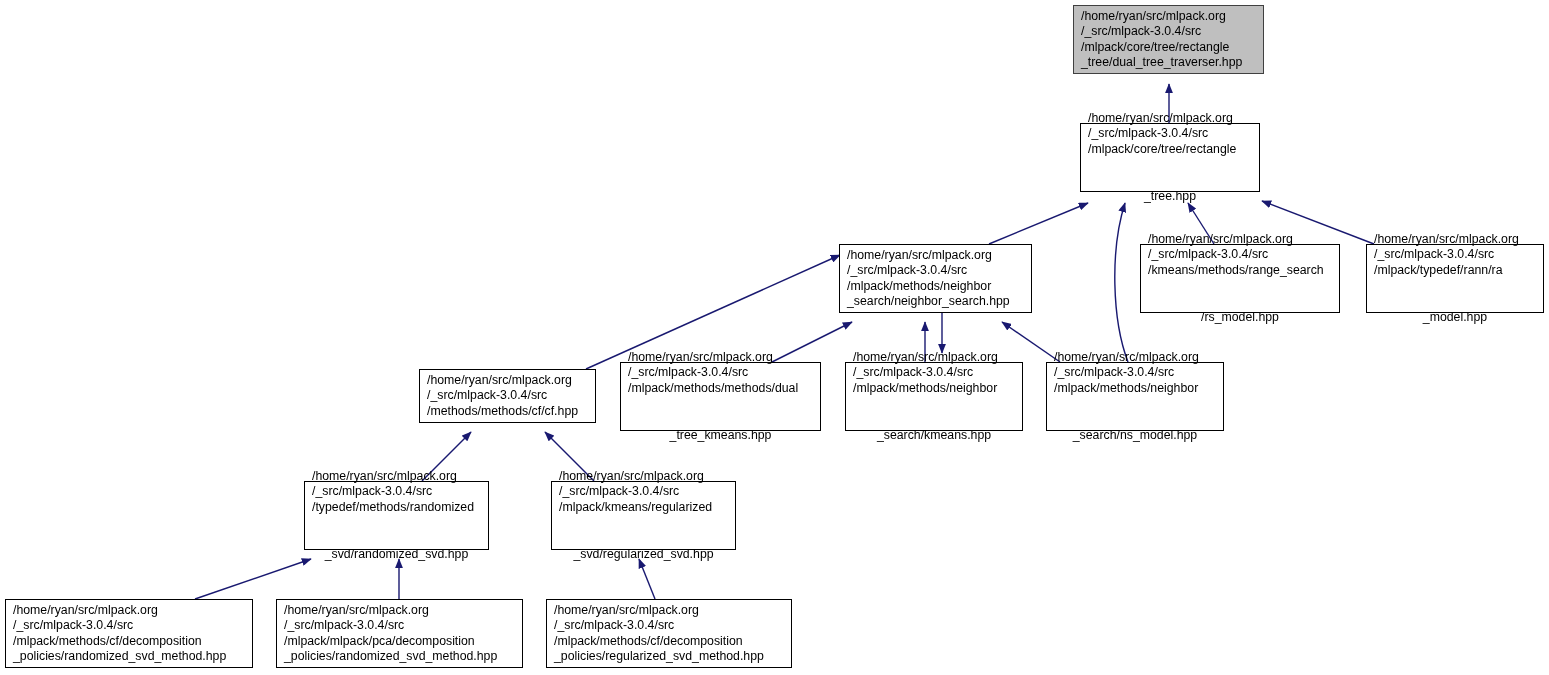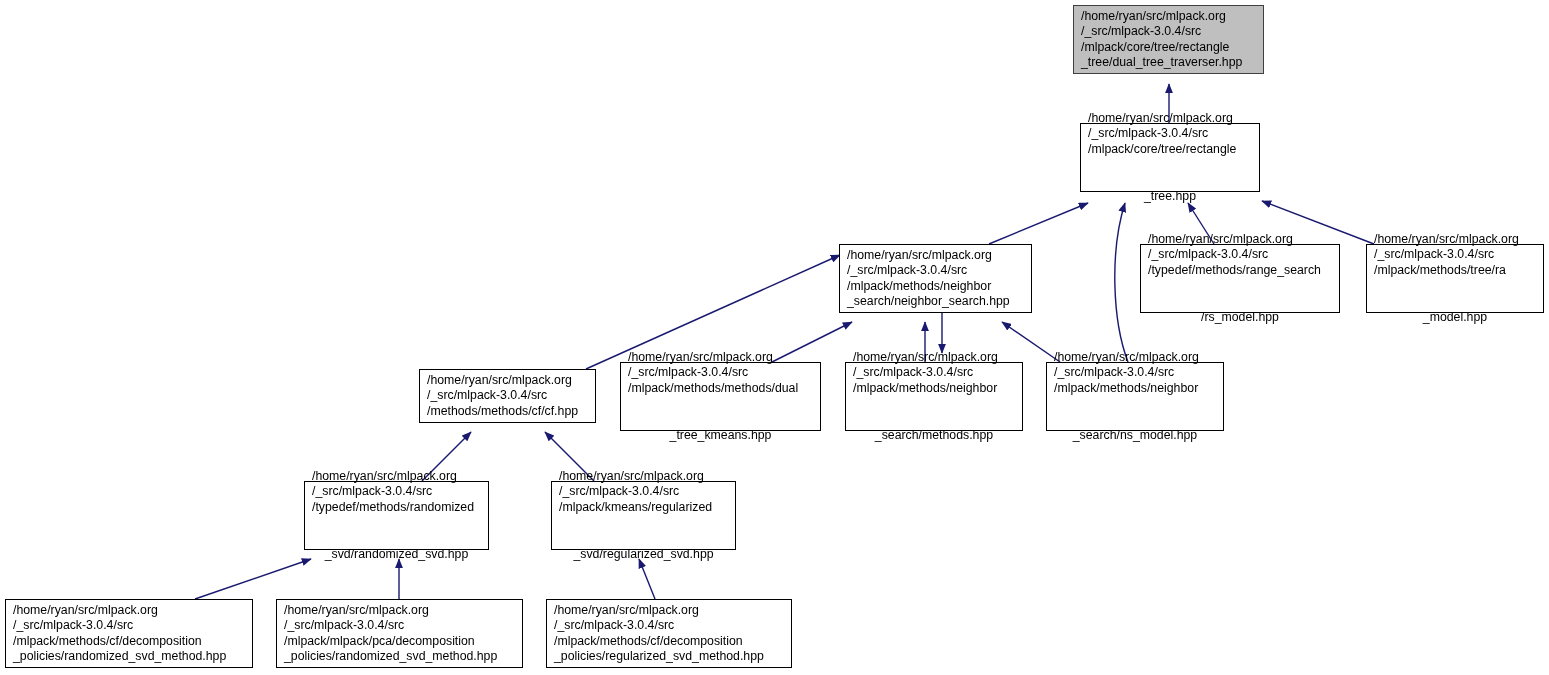--- a/index.html
+++ b/index.html
@@ -75,24 +75,24 @@
       <path d="M195,599 L311,559"></path>
 
       <path d="M399,599 L399,559"></path>
 
       <path d="M655,599 L639,559"></path>
     </g>
   </svg>
 <div class="node lft root" style="left: 1073px; top: 5px; width: 191px; height: 69px;"><span class="ln">/home/ryan/src/mlpack.org</span><span class="ln">/_src/mlpack-3.0.4/src</span><span class="ln">/mlpack/core/tree/rectangle</span><span class="ln">_tree/dual_tree_traverser.hpp</span></div>
     <div class="node lft" style="left: 1080px; top: 123px; width: 180px; height: 69px;"><span class="ln">/home/ryan/src/mlpack.org</span><span class="ln">/_src/mlpack-3.0.4/src</span><span class="ln">/mlpack/core/tree/rectangle</span><span class="ln ctr">_tree.hpp</span></div>
     <div class="node lft" style="left: 839px; top: 244px; width: 193px; height: 69px;"><span class="ln">/home/ryan/src/mlpack.org</span><span class="ln">/_src/mlpack-3.0.4/src</span><span class="ln">/mlpack/methods/neighbor</span><span class="ln">_search/neighbor_search.hpp</span></div>
-    <div class="node lft" style="left: 1140px; top: 244px; width: 200px; height: 69px;"><span class="ln">/home/ryan/src/mlpack.org</span><span class="ln">/_src/mlpack-3.0.4/src</span><span class="ln">/typedef/methods/range_search</span><span class="ln ctr">/rs_model.hpp</span></div>
-    <div class="node lft" style="left: 1366px; top: 244px; width: 178px; height: 69px;"><span class="ln">/home/ryan/src/mlpack.org</span><span class="ln">/_src/mlpack-3.0.4/src</span><span class="ln">/mlpack/methods/tree/ra</span><span class="ln ctr">_model.hpp</span></div>
+    <div class="node lft" style="left: 1140px; top: 244px; width: 200px; height: 69px;"><span class="ln">/home/ryan/src/mlpack.org</span><span class="ln">/_src/mlpack-3.0.4/src</span><span class="ln">/kmeans/methods/range_search</span><span class="ln ctr">/rs_model.hpp</span></div>
+    <div class="node lft" style="left: 1366px; top: 244px; width: 178px; height: 69px;"><span class="ln">/home/ryan/src/mlpack.org</span><span class="ln">/_src/mlpack-3.0.4/src</span><span class="ln">/mlpack/typedef/rann/ra</span><span class="ln ctr">_model.hpp</span></div>
     <div class="node lft" style="left: 419px; top: 369px; width: 177px; height: 54px;"><span class="ln">/home/ryan/src/mlpack.org</span><span class="ln">/_src/mlpack-3.0.4/src</span><span class="ln">/methods/methods/cf/cf.hpp</span></div>
     <div class="node lft" style="left: 620px; top: 362px; width: 201px; height: 69px;"><span class="ln">/home/ryan/src/mlpack.org</span><span class="ln">/_src/mlpack-3.0.4/src</span><span class="ln">/mlpack/methods/methods/dual</span><span class="ln ctr">_tree_kmeans.hpp</span></div>
-    <div class="node lft" style="left: 845px; top: 362px; width: 178px; height: 69px;"><span class="ln">/home/ryan/src/mlpack.org</span><span class="ln">/_src/mlpack-3.0.4/src</span><span class="ln">/mlpack/methods/neighbor</span><span class="ln ctr">_search/methods.hpp</span></div>
+    <div class="node lft" style="left: 845px; top: 362px; width: 178px; height: 69px;"><span class="ln">/home/ryan/src/mlpack.org</span><span class="ln">/_src/mlpack-3.0.4/src</span><span class="ln">/mlpack/methods/neighbor</span><span class="ln ctr">_search/kmeans.hpp</span></div>
     <div class="node lft" style="left: 1046px; top: 362px; width: 178px; height: 69px;"><span class="ln">/home/ryan/src/mlpack.org</span><span class="ln">/_src/mlpack-3.0.4/src</span><span class="ln">/mlpack/methods/neighbor</span><span class="ln ctr">_search/ns_model.hpp</span></div>
     <div class="node lft" style="left: 304px; top: 481px; width: 185px; height: 69px;"><span class="ln">/home/ryan/src/mlpack.org</span><span class="ln">/_src/mlpack-3.0.4/src</span><span class="ln">/typedef/methods/randomized</span><span class="ln ctr">_svd/randomized_svd.hpp</span></div>
     <div class="node lft" style="left: 551px; top: 481px; width: 185px; height: 69px;"><span class="ln">/home/ryan/src/mlpack.org</span><span class="ln">/_src/mlpack-3.0.4/src</span><span class="ln">/mlpack/kmeans/regularized</span><span class="ln ctr">_svd/regularized_svd.hpp</span></div>
     <div class="node lft" style="left: 5px; top: 599px; width: 248px; height: 69px;"><span class="ln">/home/ryan/src/mlpack.org</span><span class="ln">/_src/mlpack-3.0.4/src</span><span class="ln">/mlpack/methods/cf/decomposition</span><span class="ln">_policies/randomized_svd_method.hpp</span></div>
     <div class="node lft" style="left: 276px; top: 599px; width: 247px; height: 69px;"><span class="ln">/home/ryan/src/mlpack.org</span><span class="ln">/_src/mlpack-3.0.4/src</span><span class="ln">/mlpack/mlpack/pca/decomposition</span><span class="ln">_policies/randomized_svd_method.hpp</span></div>
     <div class="node lft" style="left: 546px; top: 599px; width: 246px; height: 69px;"><span class="ln">/home/ryan/src/mlpack.org</span><span class="ln">/_src/mlpack-3.0.4/src</span><span class="ln">/mlpack/methods/cf/decomposition</span><span class="ln">_policies/regularized_svd_method.hpp</span></div>
   </div>
 
 </body></html>

